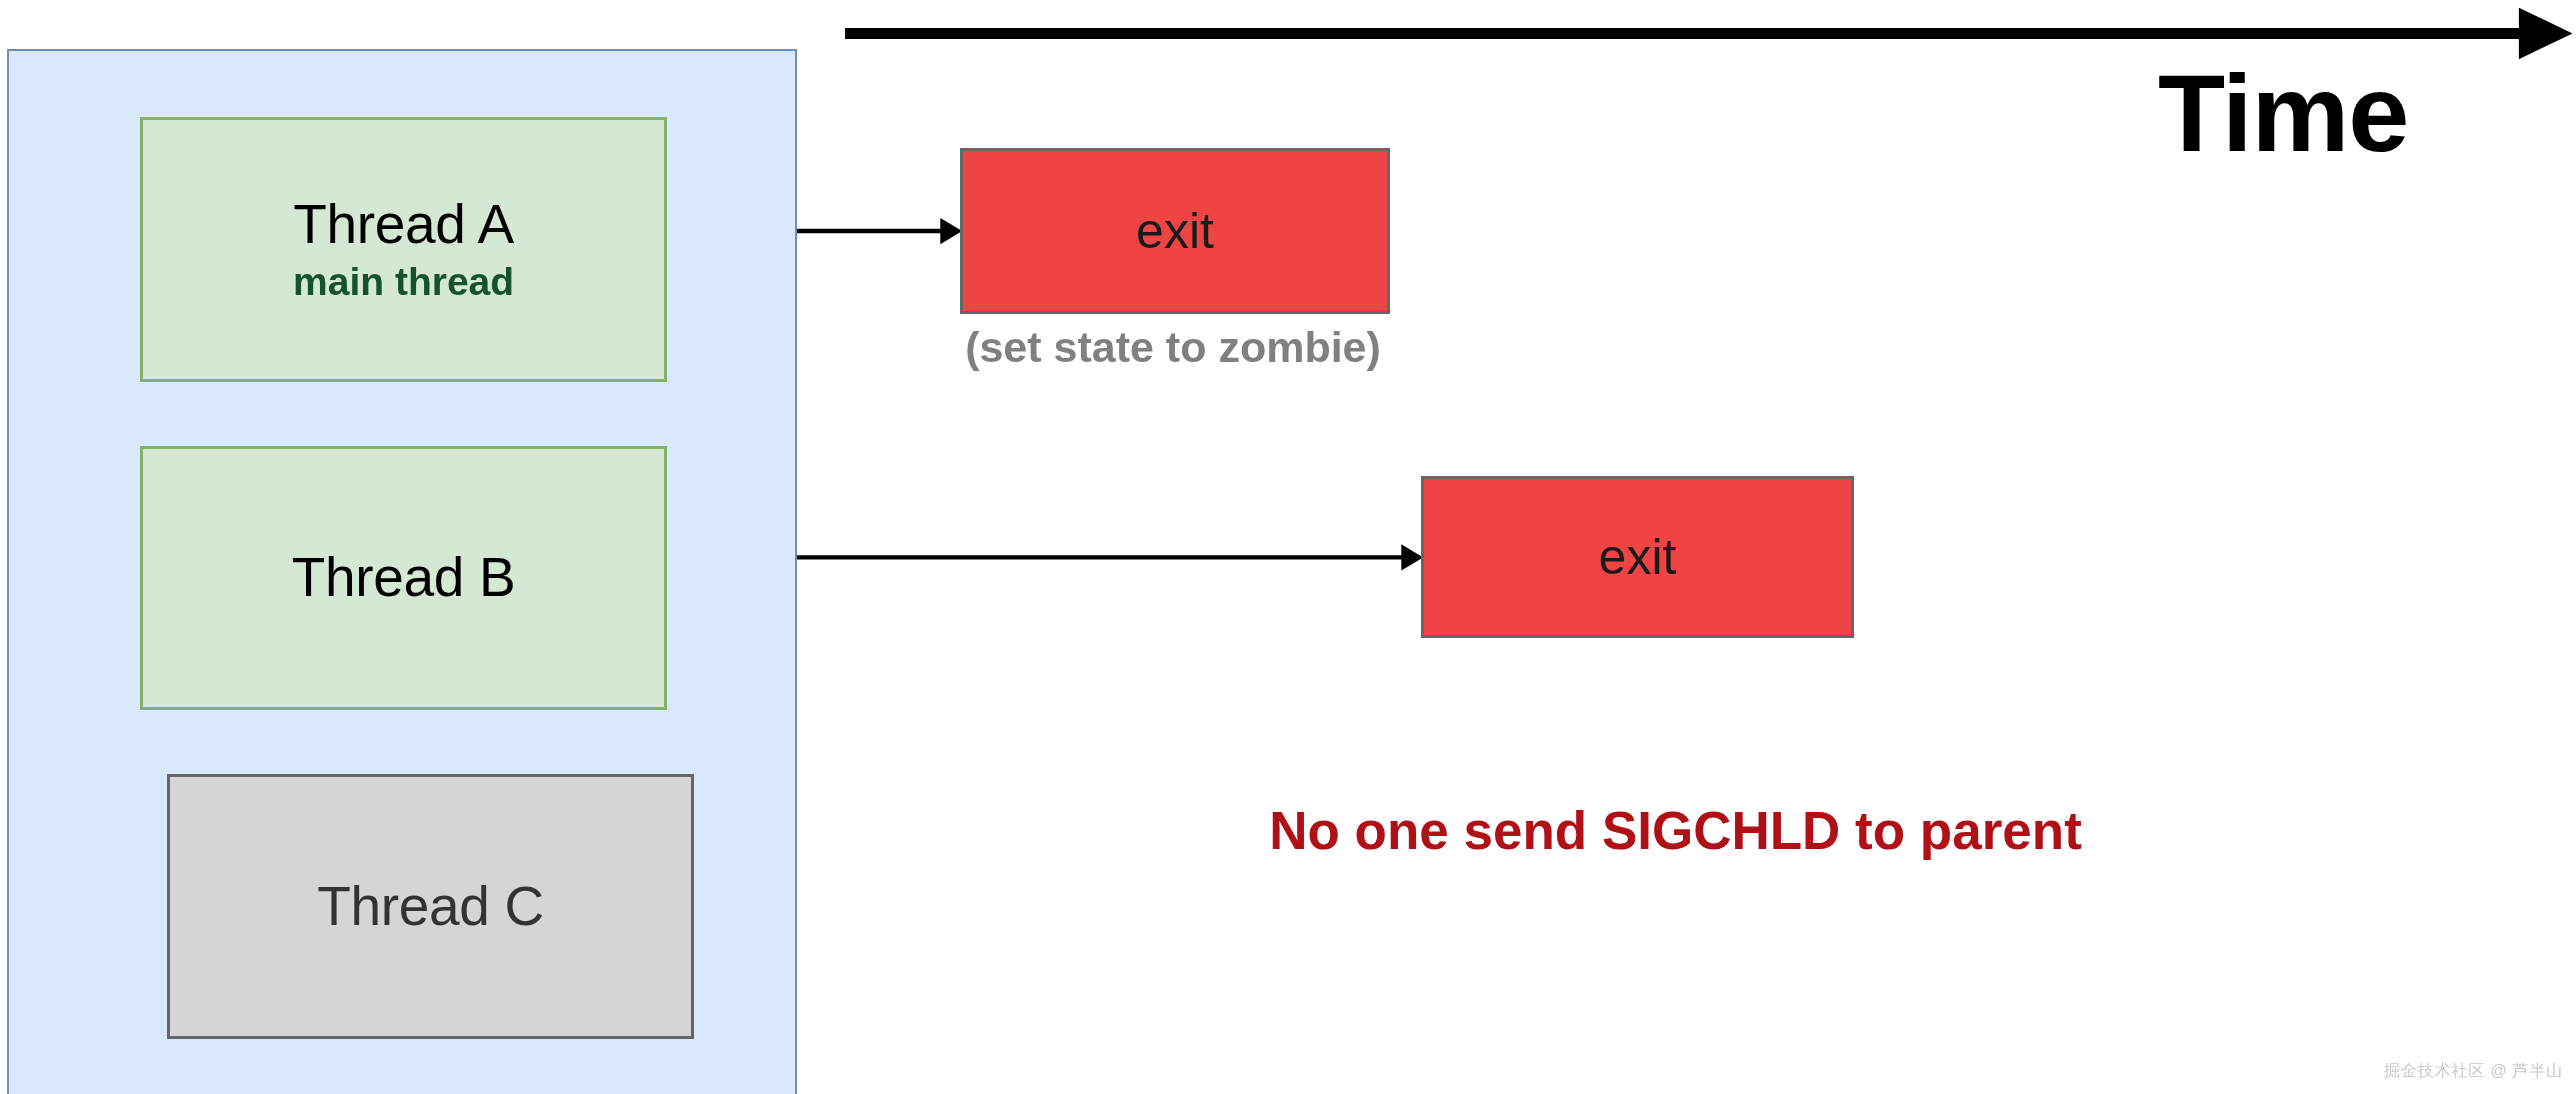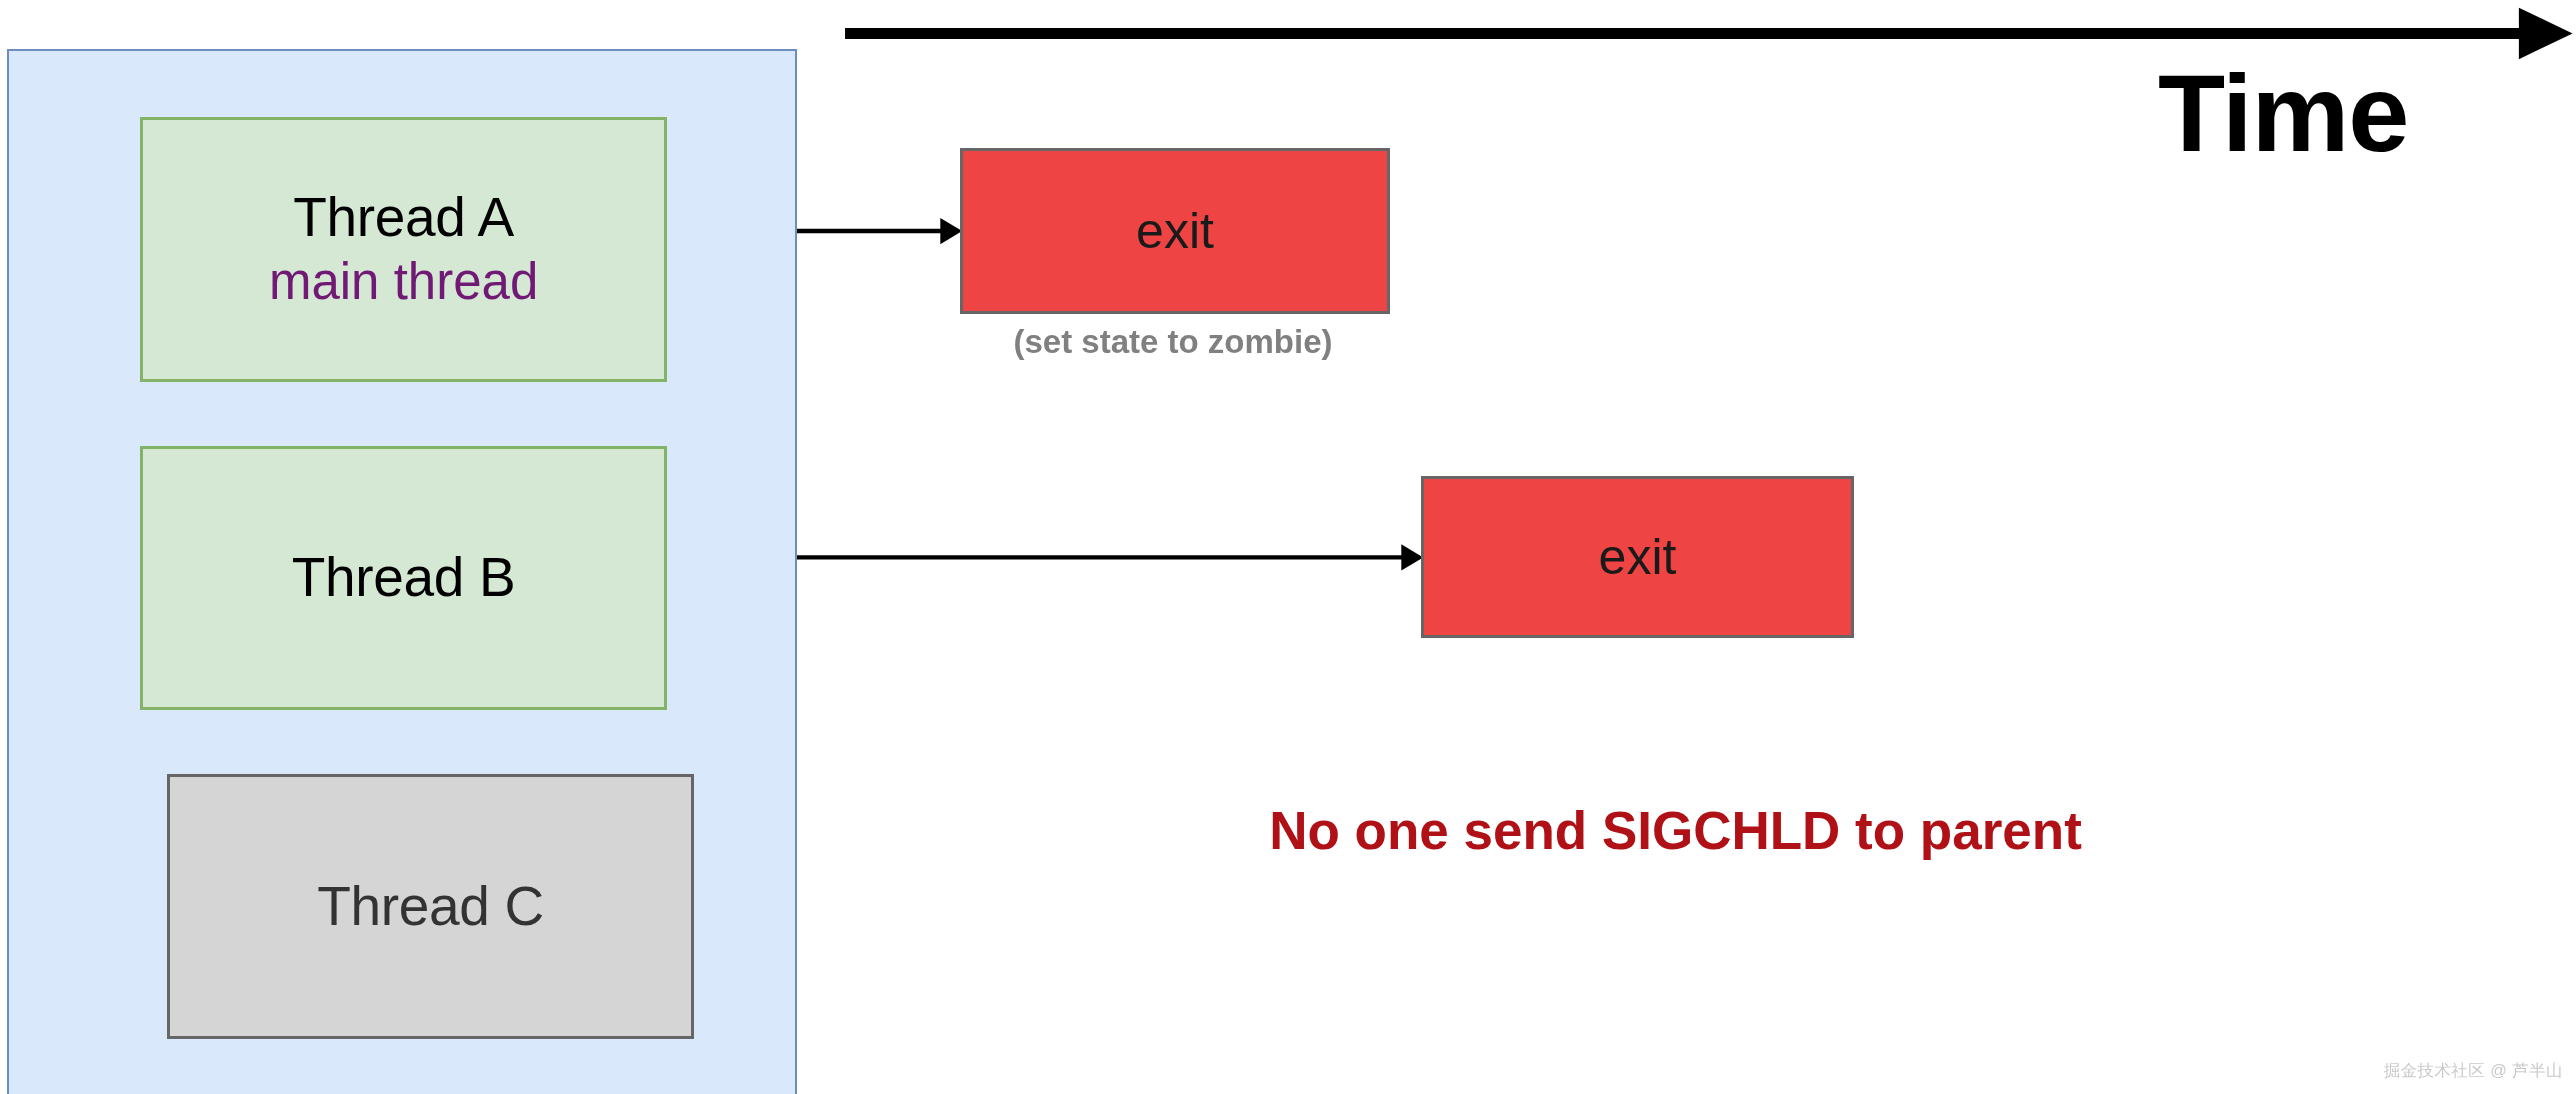--- a/index.html
+++ b/index.html
@@ -60,24 +60,24 @@
 
   .thread-title {
     font-size: 55px;
     line-height: 1.08;
     color: #000000;
     font-weight: normal;
     letter-spacing: -0.3px;
   }
   .thread-title.muted { color: #333333; }
   .thread-sub {
-    font-size: 51px;
+    font-size: 39px;
     line-height: 1.15;
-    color: #701a75;
-    font-weight: normal;
+    color: #14532d;
+    font-weight: bold;
     margin-top: 5.5px;
   }
 
   
   .exit-box {
     position: absolute;
     box-sizing: border-box;
     background: #ef4444;
     border: 3.3px solid #666666;
     display: flex;
@@ -89,21 +89,21 @@
   #exit-box-a { left: 960px; top: 148px; width: 430px; height: 166px; }
   #exit-box-b { left: 1421px; top: 476px; width: 433px; height: 162px; }
 
   
   #zombie-note {
     position: absolute;
     left: 883px;
     top: 323px;
     width: 580px;
     text-align: center;
-    font-size: 33px;
+    font-size: 43px;
     font-weight: bold;
     color: #808080;
     white-space: nowrap;
   }
 
   #sigchld-note {
     position: absolute;
     left: 854px;
     top: 797px;
     width: 1643px;

